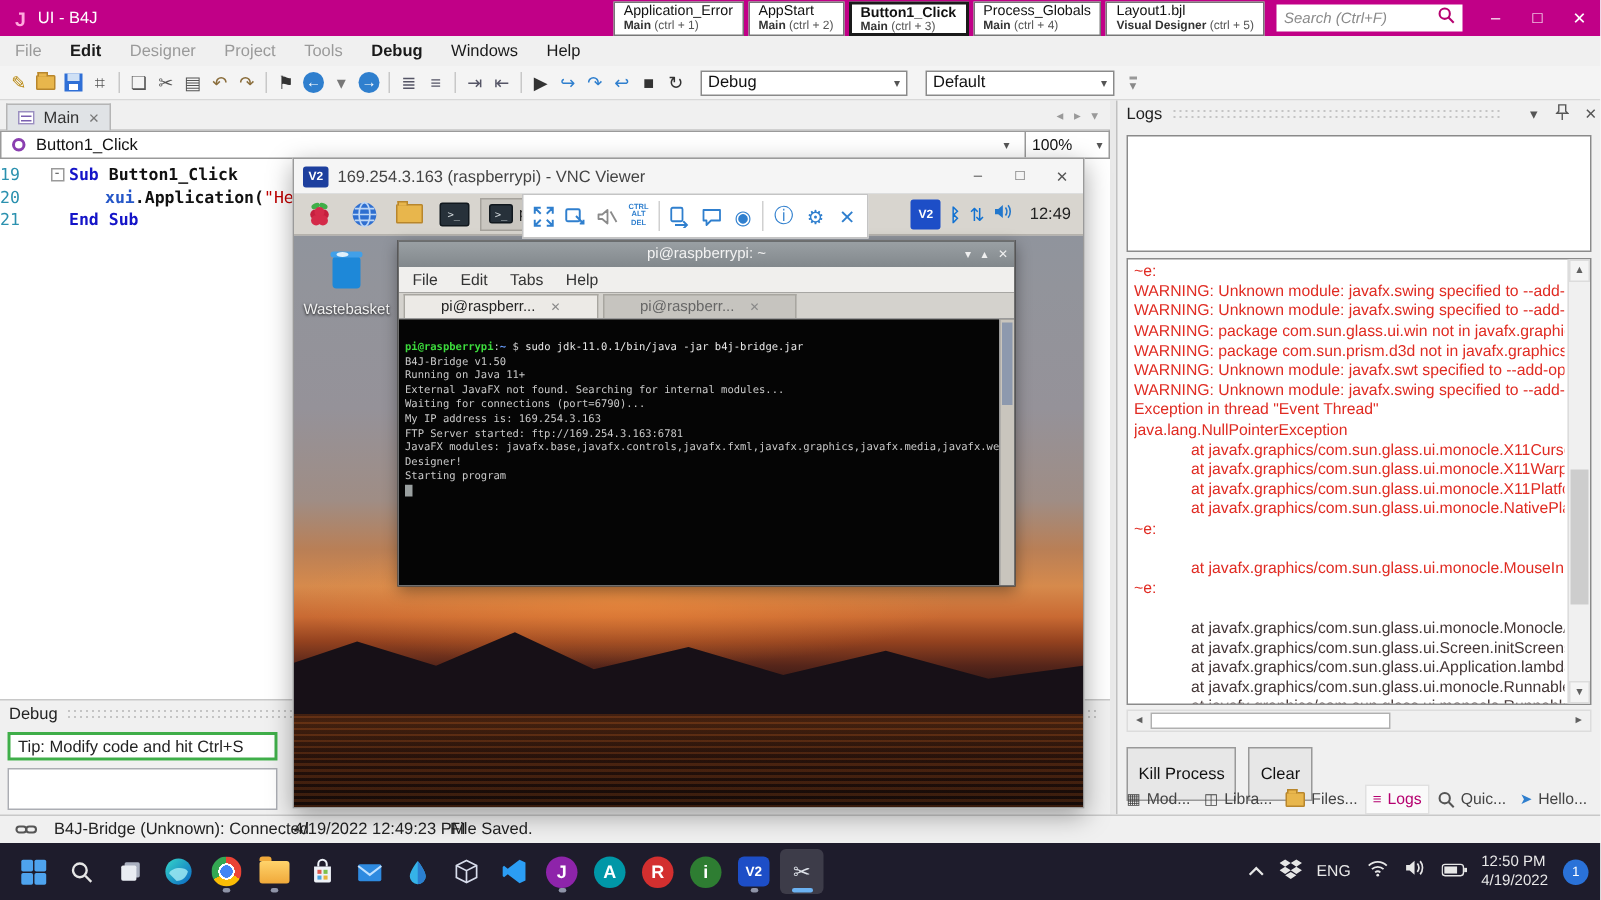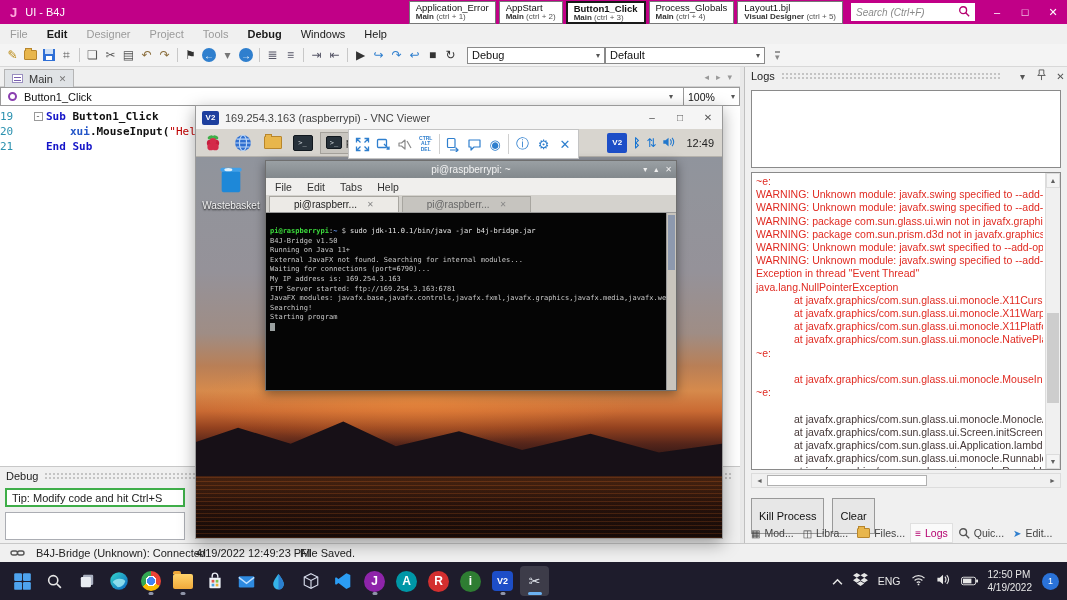--- a/index.html
+++ b/index.html
@@ -28,21 +28,21 @@
 .menu-item.muted{color:#9a9a9a}
 .menu-item.mbold{font-weight:bold}
 .toolbar{position:absolute;top:44px;left:0;width:100%;height:23px;background:#f4f4f4;border-bottom:1px solid #d8d8d8;display:flex;align-items:center;padding-left:4px}
 #tbar-icons{display:flex;align-items:center;gap:1px}
 .ticon{width:17px;height:17px;display:flex;align-items:center;justify-content:center;font-size:12px;color:#444}
 .tcircle{background:#2f7fce;color:#fff;border-radius:50%;width:14px;height:14px;font-size:10px;margin:0 2px}
 .tsep{width:1px;height:14px;background:#c8c8c8;margin:0 3px}
 .combo{height:17px;background:#fff;border:1px solid #8a8a8a;font-size:11px;display:flex;align-items:center;padding:0 4px;color:#111}
 .combo .carr{margin-left:auto;color:#555;font-size:8px;padding-left:6px}
 #combo-debug{width:138px;margin-left:8px}
-#combo-default{width:160px;margin-left:0}
+#combo-default{width:126px;margin-left:12px}
 .toverflow{color:#888;font-size:9px;margin-left:10px;border-top:2px solid #999;line-height:6px;padding-top:1px}
 
 
 .doctabs{position:absolute;top:67px;left:0;width:740px;height:20px;background:#f0f0f0;border-bottom:1px solid #d0d0d0}
 .dtab{position:absolute;left:4px;top:2px;height:18px;background:#e0e3e6;border:1px solid #b5b5b5;border-bottom:none;display:flex;align-items:center;padding:0 7px;font-size:11px;color:#333;gap:6px}
 .dtab-ico{width:11px;height:9px;border:1px solid #9a8fc0;background:#fff;position:relative}
 .dtab-ico::before{content:"";position:absolute;left:1px;top:2px;width:7px;height:1px;background:#7a5fb0;box-shadow:0 3px 0 #7a5fb0}
 .dtab-x{color:#777;font-size:9px}
 .navarrows{position:absolute;right:8px;top:5px;color:#999;font-size:9px;display:flex;gap:7px}
 .subrow{position:absolute;top:87px;left:0;width:740px;height:19px;display:flex}
@@ -304,21 +304,21 @@
       <div class="cl">
         <span class="lnum">19</span>
         <span class="foldcol">
           <span class="foldbox">-</span>
         </span>
         <span class="ccode"><span class="seg-kw">Sub </span><span class="seg-id">Button1_Click</span></span>
       </div>
       <div class="cl">
         <span class="lnum">20</span>
         <span class="foldcol"></span>
-        <span class="ccode" style="padding-left: 24px;"><span class="seg-type">xui</span><span class="seg-id">.MouseInput(</span><span class="seg-str">"Hello</span></span>
+        <span class="ccode" style="padding-left: 24px;"><span class="seg-type">xui</span><span class="seg-id">.Application(</span><span class="seg-str">"Hello</span></span>
       </div>
       <div class="cl">
         <span class="lnum">21</span>
         <span class="foldcol"></span>
         <span class="ccode"><span class="seg-kw">End Sub</span></span>
       </div>
     </div>
 
   <div class="debugpanel">
     <div class="p-head">
@@ -408,21 +408,21 @@
           <span class="dico">
             <svg width="12" height="12" viewBox="0 0 14 14" fill="none" stroke="#555" stroke-width="1.6">
               <circle cx="6" cy="6" r="4"></circle>
               <path d="M9 9l4 4"></path>
             </svg>
           </span>
           <span class="dlabel">Quic...</span>
         </div>
         <div class="docktab">
           <span class="dico" style="color: rgb(47, 127, 206);">➤</span>
-          <span class="dlabel">Edit...</span>
+          <span class="dlabel">Hello...</span>
         </div>
       </div>
   </div>
 
   <div class="statusbar">
     <span class="sb-ico" id="link-ico"><svg width="15" height="10" viewBox="0 0 15 10" fill="none" stroke="#555" stroke-width="1.4">
           <rect x="1" y="3" width="6.5" height="4" rx="2"></rect>
           <rect x="7.5" y="3" width="6.5" height="4" rx="2"></rect>
         </svg></span>
     <span class="sb-conn">B4J-Bridge (Unknown): Connected</span>
@@ -565,21 +565,21 @@
         <div class="term-body">
           <div id="term-lines">
               <div class="termline"><span class="tuser">pi@raspberrypi</span><span>:</span><span class="tpath">~</span><span> $ </span><span class="tcmd">sudo jdk-11.0.1/bin/java -jar b4j-bridge.jar</span></div>
               <div class="termline">B4J-Bridge v1.50</div>
               <div class="termline">Running on Java 11+</div>
               <div class="termline">External JavaFX not found. Searching for internal modules...</div>
               <div class="termline">Waiting for connections (port=6790)...</div>
               <div class="termline">My IP address is: 169.254.3.163</div>
               <div class="termline">FTP Server started: ftp://169.254.3.163:6781</div>
               <div class="termline">JavaFX modules: javafx.base,javafx.controls,javafx.fxml,javafx.graphics,javafx.media,javafx.web</div>
-              <div class="termline">Searching!</div>
+              <div class="termline">Designer!</div>
               <div class="termline">Starting program</div>
               <div class="termline"><span class="tcursor"></span></div>
             </div>
         </div>
         <div class="term-scroll">
           <div class="term-thumb"></div>
         </div>
       </div>
     </div>
   </div>

